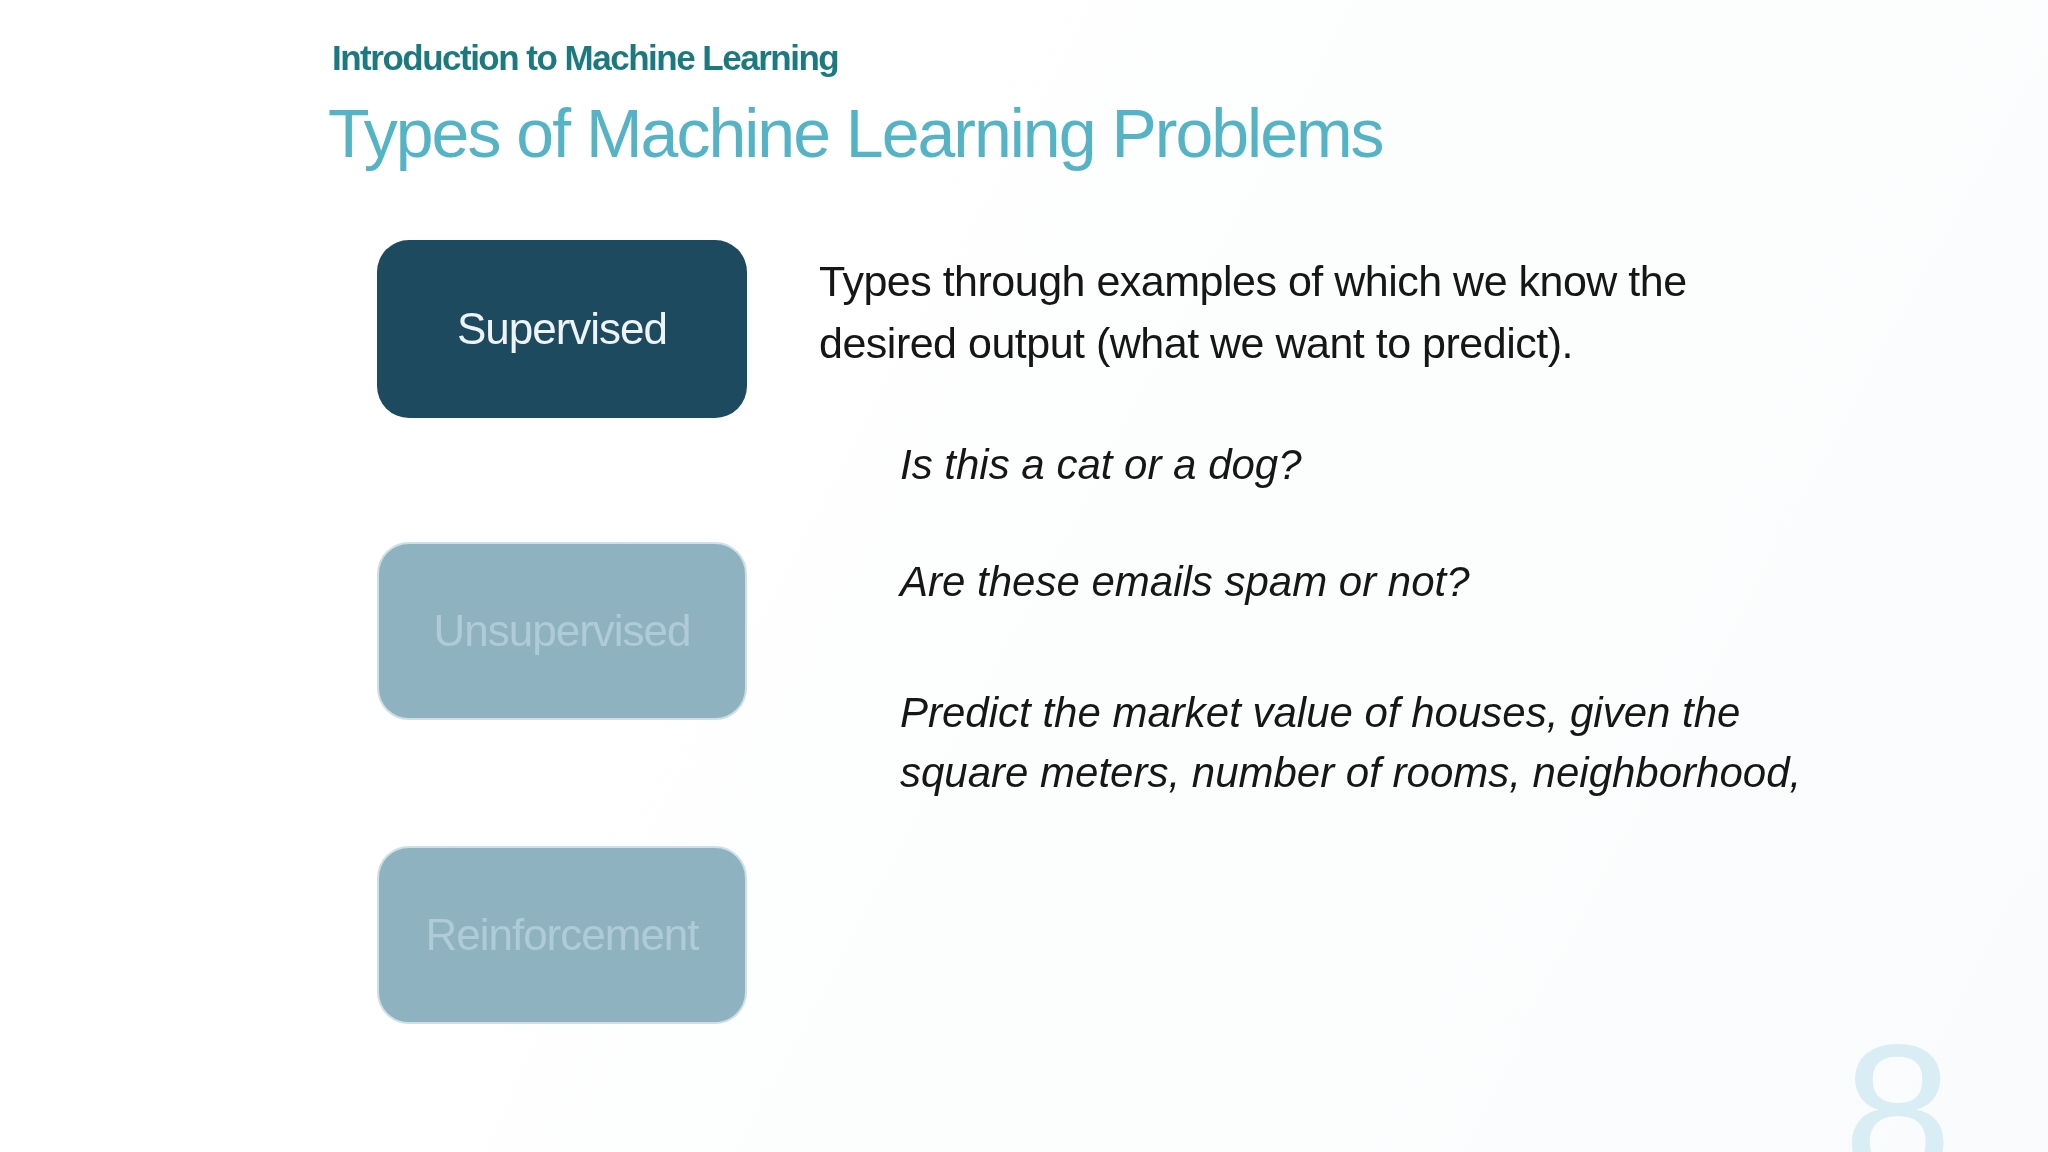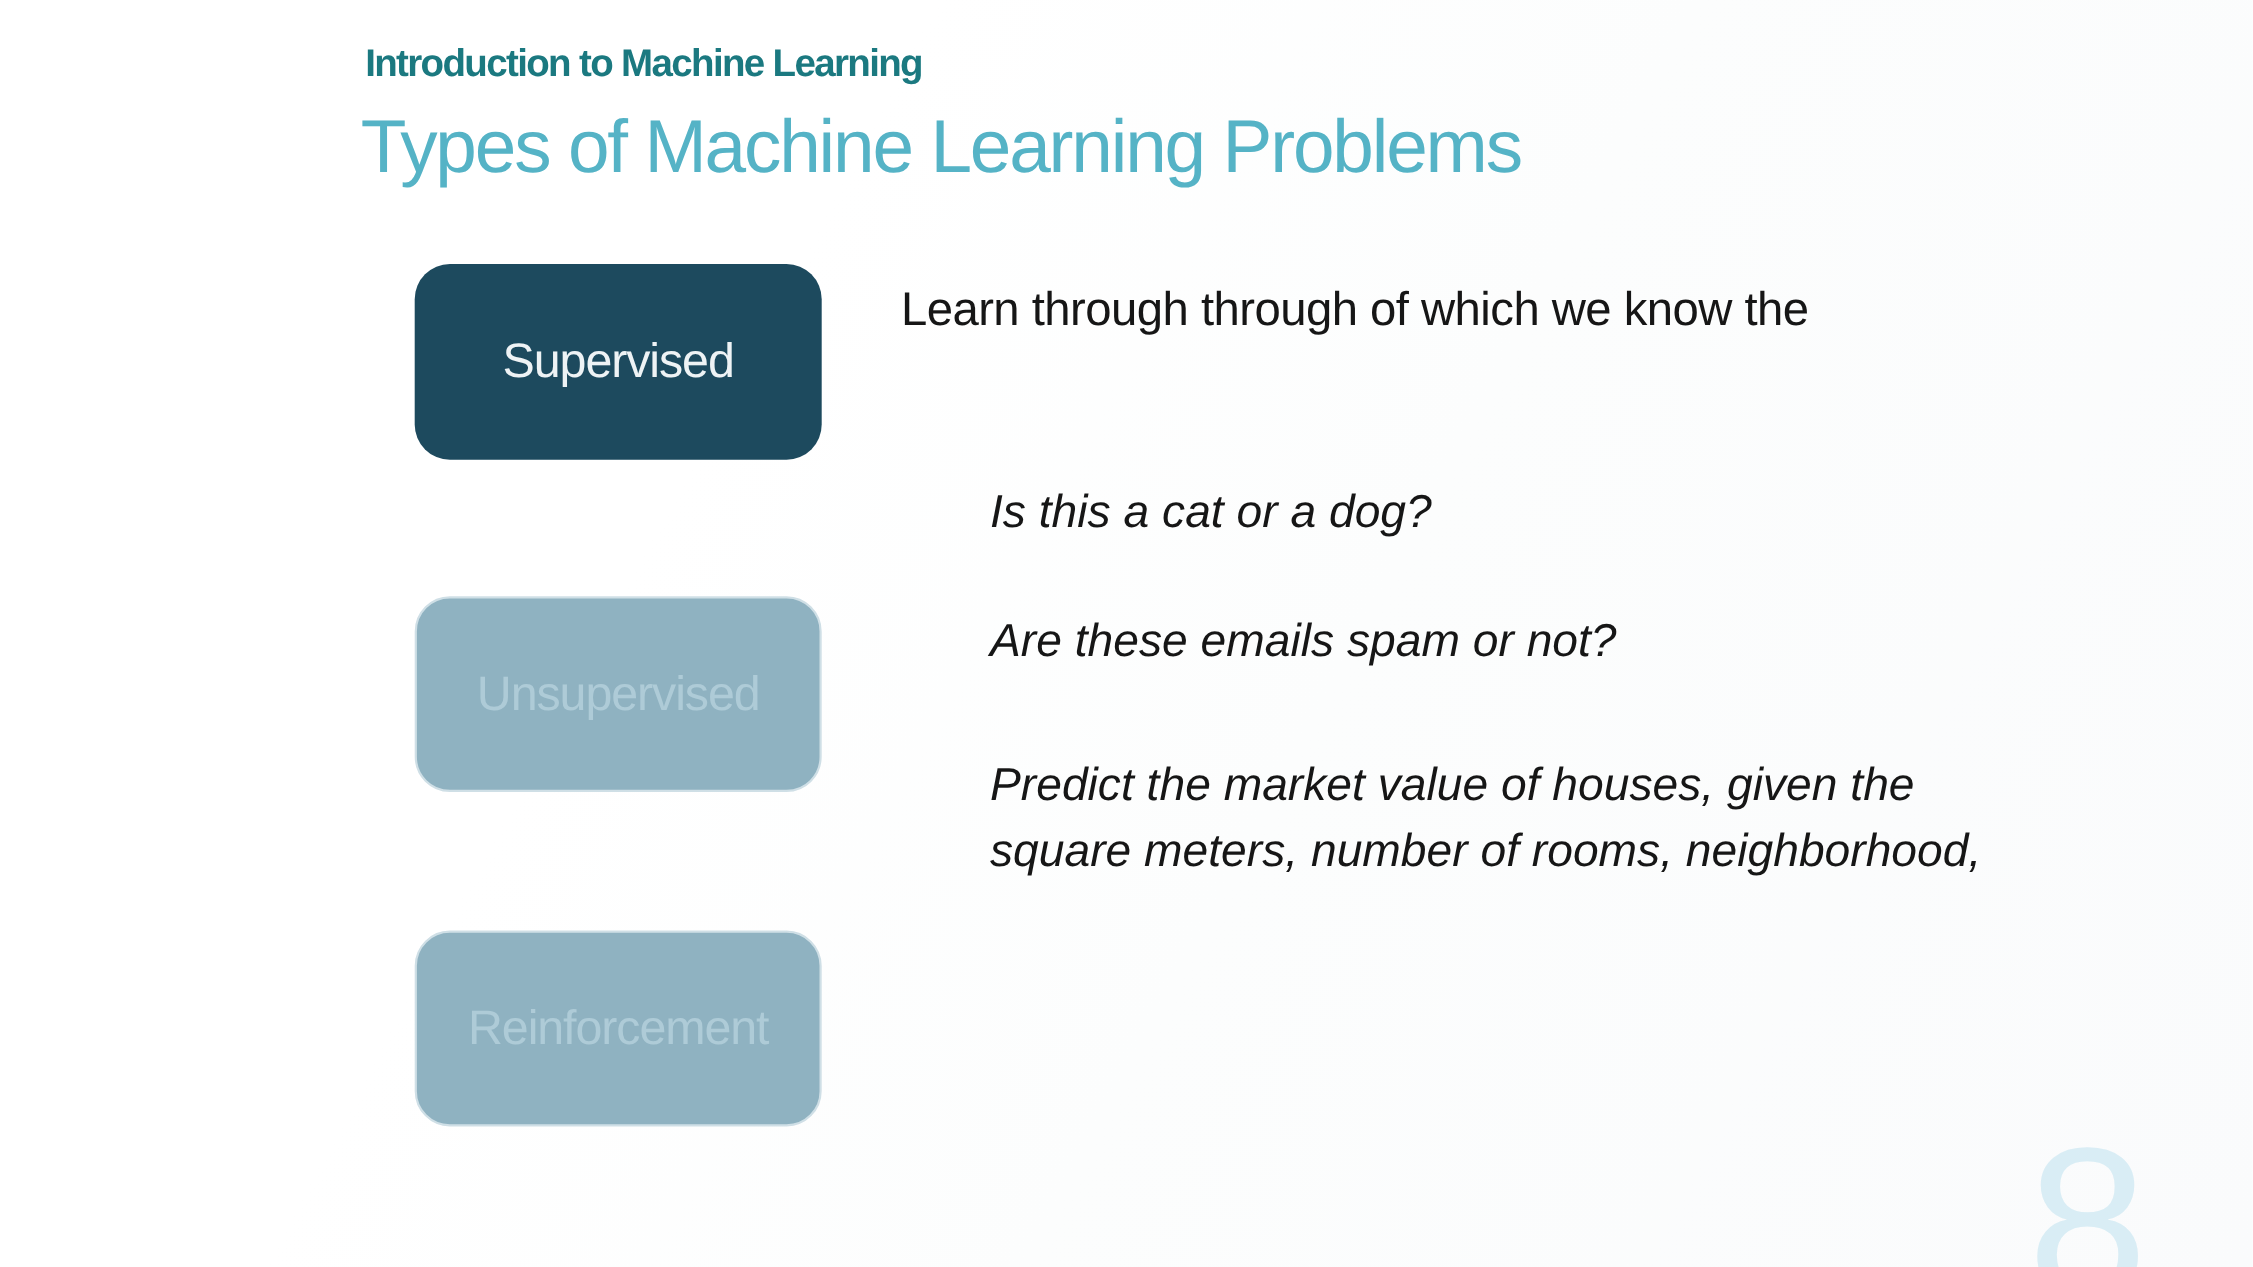--- a/index.html
+++ b/index.html
@@ -114,21 +114,22 @@
 
   <div class="type-box dim box-2">
     <span class="box-label">Unsupervised</span>
   </div>
 
   <div class="type-box dim box-3">
     <span class="box-label">Reinforcement</span>
   </div>
 
   <div class="description">
-    <div class="line">Learn through through of which we know the</div>
+    <div class="line">Types through examples of which we know the</div>
+    <div class="line">desired output (what we want to predict).</div>
   </div>
 
   <div class="example ex-1">
     <div class="line">Is this a cat or a dog?</div>
   </div>
 
   <div class="example ex-2">
     <div class="line">Are these emails spam or not?</div>
   </div>
 

